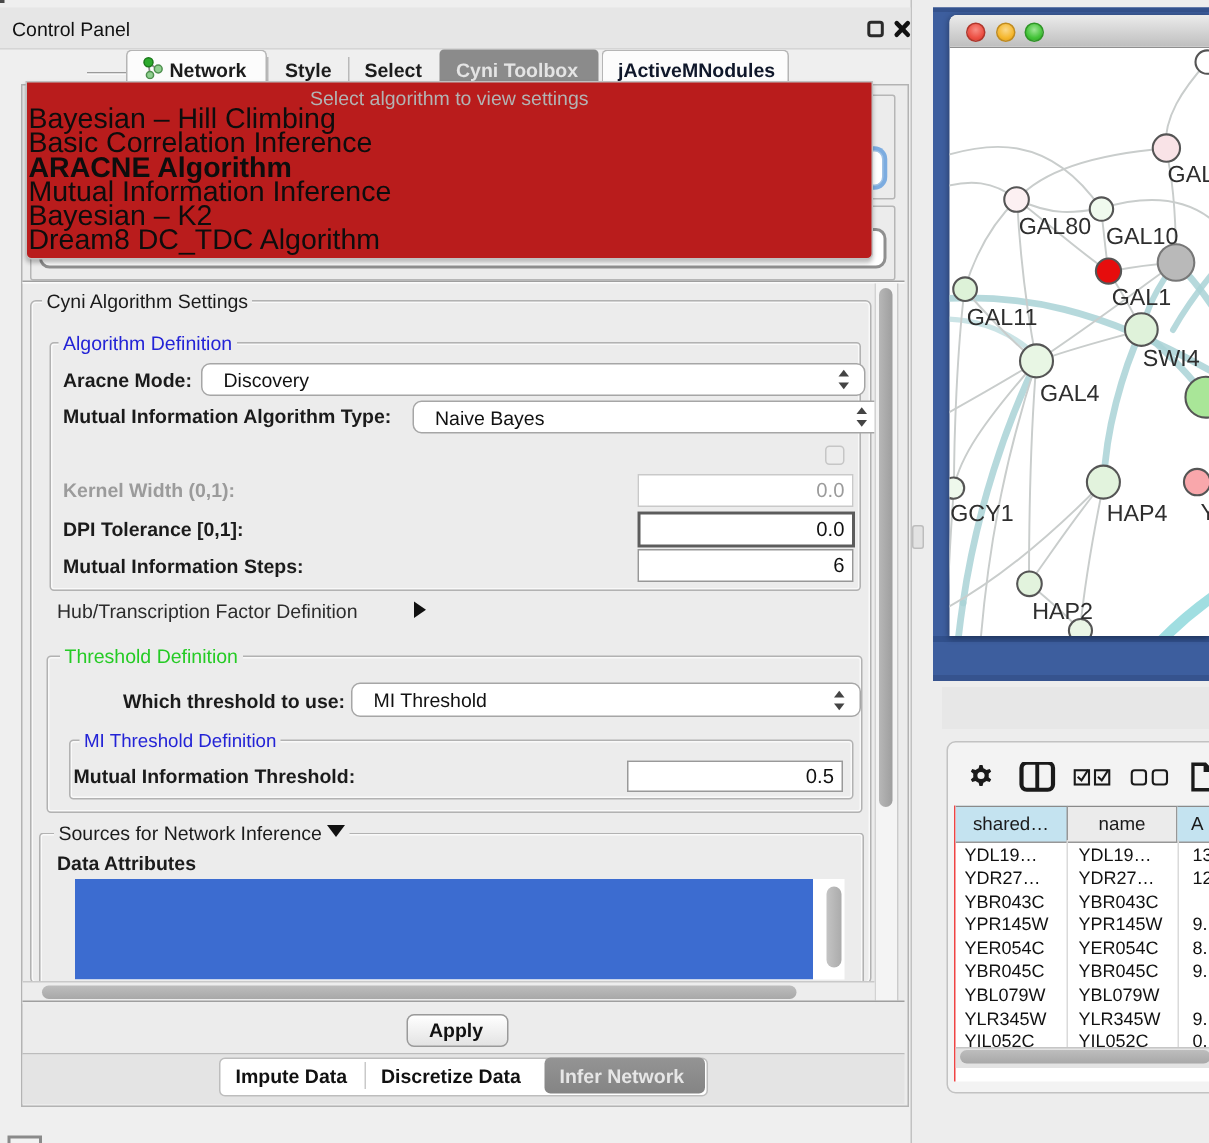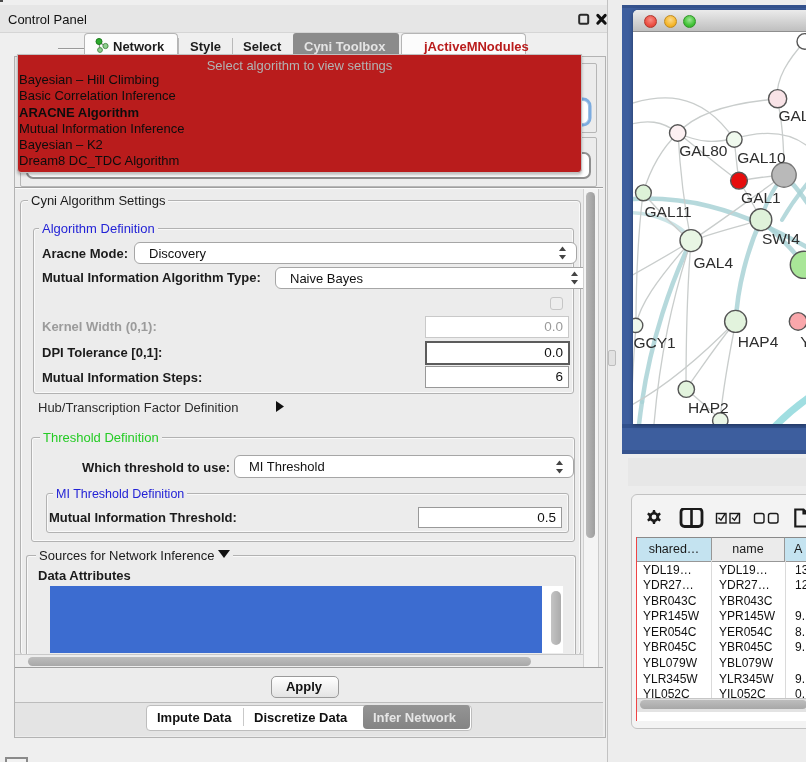--- a/index.html
+++ b/index.html
@@ -38,32 +38,32 @@
 <circle cx="6" cy="12" r="2.4" fill="#8fd08f" stroke="#4e8f4e"></circle>
 </svg>
 <div class="abs" style="left:113px;top:39px;font-size:13px;font-weight:bold;color:#1c1c1c;">Network</div>
 <div class="abs" style="left:178px;top:38px;width:1px;height:16px;background:#b9b9b9;"></div>
 <div class="abs" style="left:190px;top:39px;font-size:13px;font-weight:bold;color:#1c1c1c;">Style</div>
 <div class="abs" style="left:232px;top:38px;width:1px;height:16px;background:#b9b9b9;"></div>
 <div class="abs" style="left:243px;top:39px;font-size:13px;font-weight:bold;color:#1c1c1c;">Select</div>
 <div class="abs" style="left:293px;top:33px;width:106px;height:21px;background:#8b8b8b;border-radius:3px 3px 0 0;"></div>
 <div class="abs" style="left:304px;top:39px;font-size:13px;font-weight:bold;color:#e4e4e4;">Cyni Toolbox</div>
 <div class="abs" style="left:401px;top:33px;width:123px;height:22px;background:#fcfcfc;border:1px solid #b5b5b5;border-bottom:none;border-radius:4px 4px 0 0;"></div>
-<div class="abs" style="left:424px;top:39px;font-size:13px;font-weight:bold;color:#b91c1c;">jActiveMNodules</div>
+<div class="abs" style="left:412px;top:39px;font-size:13px;font-weight:bold;color:#0f172a;">jActiveMNodules</div>
 
 <div class="abs" style="left:14px;top:56px;width:590px;height:680px;border:1px solid #b3b3b3;background:#ececec;"></div>
 
 <div class="abs" style="left:20px;top:63px;width:575px;height:68px;border:1px solid #b6b6b6;border-radius:2px;"></div>
 <div class="abs" style="left:20px;top:137px;width:575px;height:48px;border:1px solid #b6b6b6;border-radius:2px;"></div>
 <div class="abs" style="left:26px;top:100px;width:561px;height:22px;background:#fff;border:1.5px solid #9fc1e4;border-radius:6px;box-shadow:0 0 0 2.5px rgba(96,156,221,.8);"></div>
 <div class="abs" style="left:26px;top:152px;width:561px;height:23px;background:#fff;border:2px solid #8f8f8f;border-radius:7px;"></div>
 
 <div class="abs" style="left:17px;top:54px;width:563px;height:117px;background:#b91c1c;border:1px solid #c0c0c0;border-radius:0 0 4px 4px;box-shadow:0 2px 3px rgba(0,0,0,.25);z-index:50;text-decoration:underline;">
 <div style="position:absolute;left:0;top:3px;width:563px;text-align:center;font-size:13px;color:#b3b3b3;">Select algorithm to view settings</div>
-<div style="position:absolute;left:1px;top:17px;font-size:13px;color:#0d0d0d;line-height:16.3px;white-space:nowrap;">Bayesian – Hill Climbing<br>Basic Correlation Inference<br><b>ARACNE Algorithm</b><br>Mutual Information Inference<br>Bayesian – K2<br>Dream8 DC_TDC Algorithm</div>
+<div style="position:absolute;left:1px;top:17px;font-size:19px;color:#0d0d0d;line-height:16.3px;white-space:nowrap;">Bayesian – Hill Climbing<br>Basic Correlation Inference<br><b>ARACNE Algorithm</b><br>Mutual Information Inference<br>Bayesian – K2<br>Dream8 DC_TDC Algorithm</div>
 </div>
 
 <div class="abs" style="left:15px;top:187px;width:588px;height:1px;background:#9f9f9f;"></div>
 <div class="abs" style="left:15px;top:188px;width:588px;height:1px;background:#fbfbfb;"></div>
 
 <div class="grp" style="left:20px;top:200px;width:559px;height:454px;border-radius:4px;"></div>
 <div class="glabel" style="left:28px;top:193px;color:#1b1b1b;">Cyni Algorithm Settings</div>
 <div class="grp" style="left:33px;top:228px;width:539px;height:164px;"></div>
 <div class="glabel" style="left:39px;top:221px;color:#2323d6;">Algorithm Definition</div>
 <div class="blabel" style="left:42px;top:246px;">Aracne Mode:</div>

